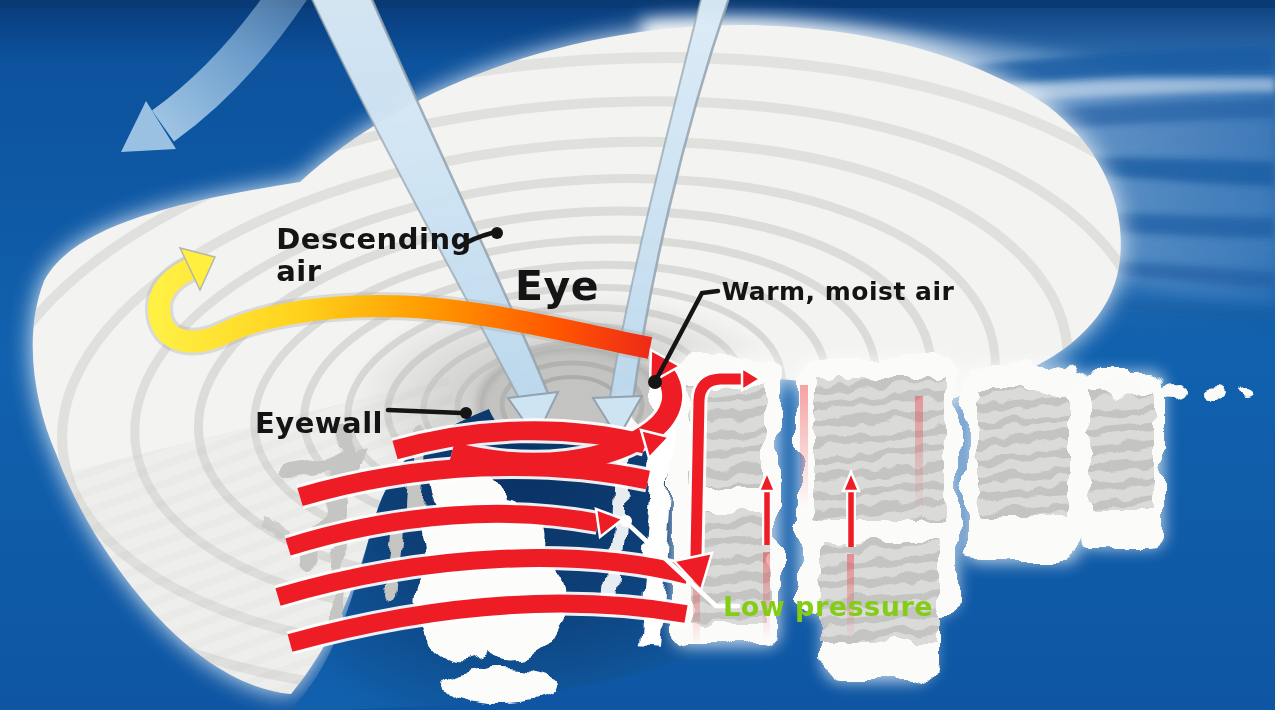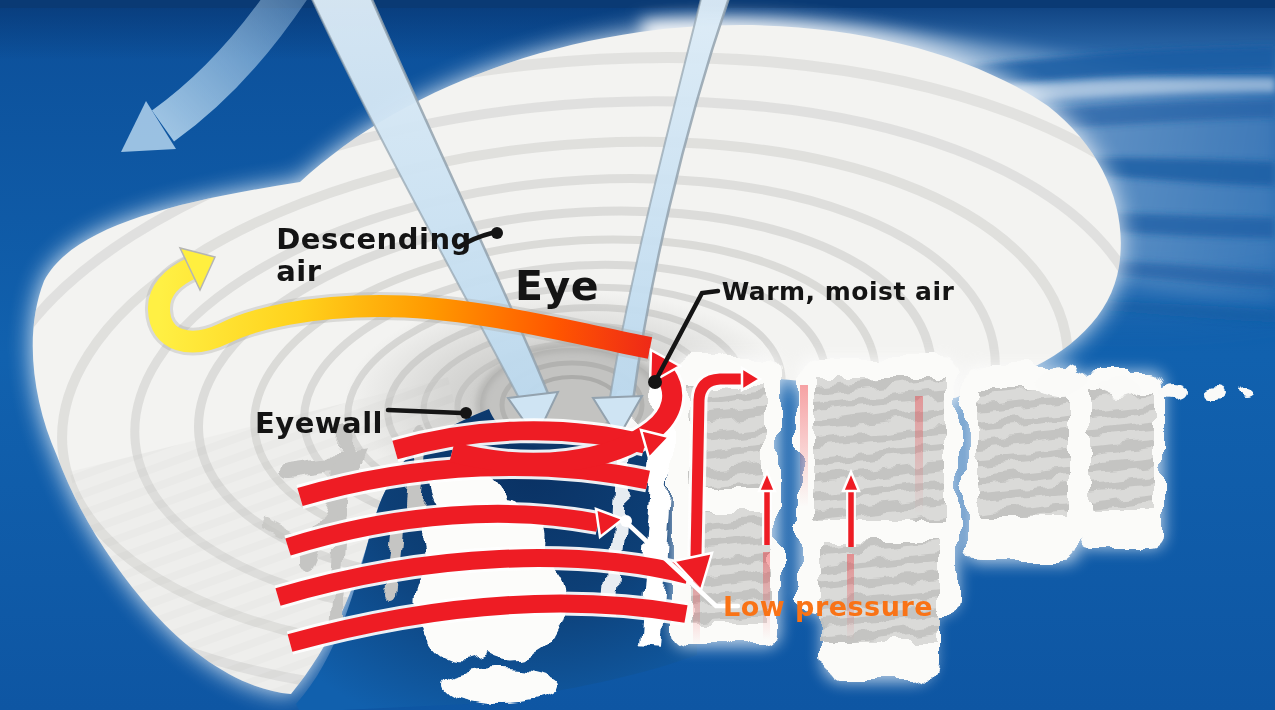--- a/index.html
+++ b/index.html
@@ -2,21 +2,21 @@
 <html><head>
 <meta charset="utf-8">
 <style>
   html,body{margin:0;padding:0;background:#06315f;}
   .stage{position:relative;width:1275px;height:710px;overflow:hidden;
          font-family:"DejaVu Sans","Liberation Sans",sans-serif;}
   .stage svg{position:absolute;left:0;top:0;}
   .lbl{position:absolute;transform:translate(-50%,-50%);font-weight:700;
        color:#141414;white-space:pre-line;text-align:left;line-height:1.12;
        letter-spacing:.5px;pointer-events:none;}
-  .lbl.white{color:#f97316;}
+  .lbl.white{color:#84cc16;}
   .l-descending{left:374px;top:255px;font-size:29px;}
   .l-eye{left:557px;top:287px;font-size:41px;}
   .l-warm{left:838px;top:292px;font-size:25px;}
   .l-eyewall{left:319px;top:411px;font-size:29px;margin-top:12px;}
   .l-low{left:828px;top:607px;font-size:27px;}
 </style>
 </head>
 <body>
 
 <div class="stage">

